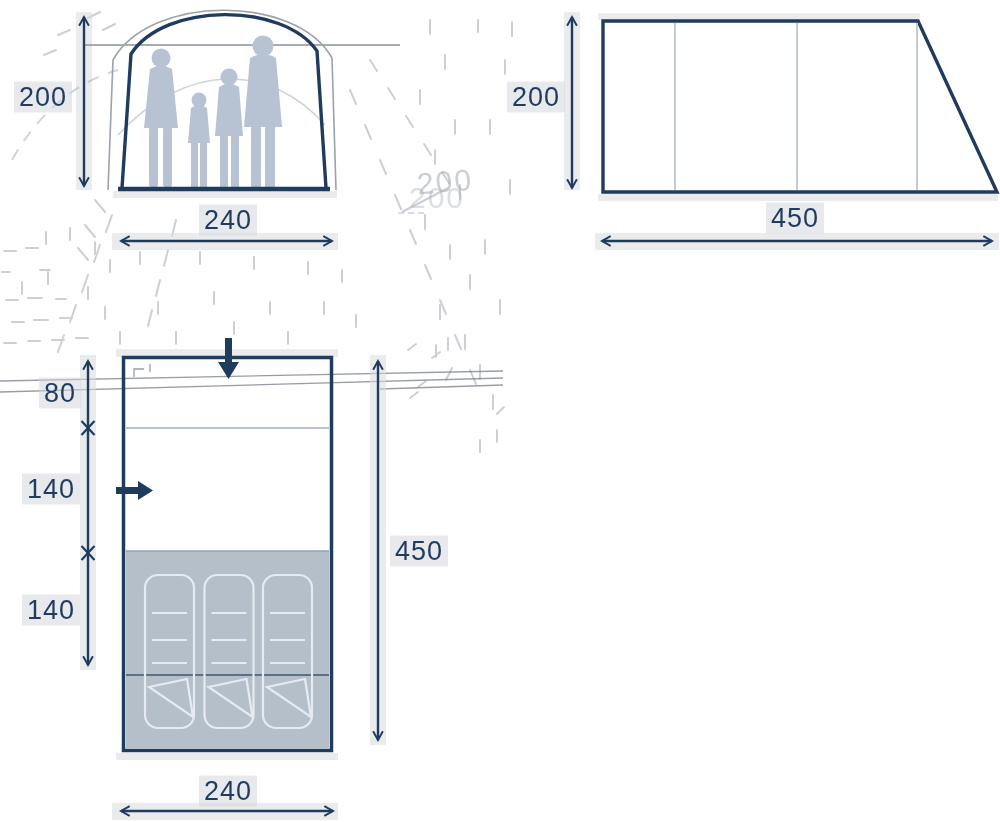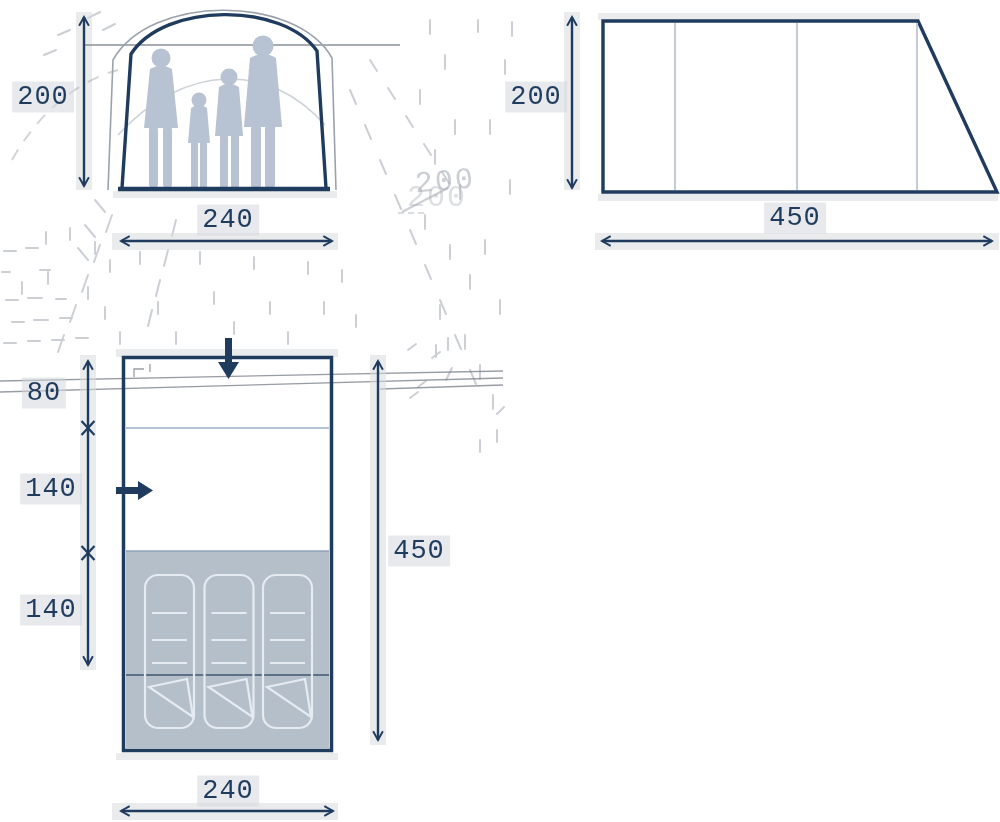--- a/index.html
+++ b/index.html
@@ -4,21 +4,21 @@
 <style>
   :root{
     --navy:#1f3b5e;
     --silh:#b7c2d2;
     --bedfill:#b4bfca;
     --ghost:#9aa1ab;
   }
   html,body{margin:0;padding:0;background:#ffffff;}
   .canvas{
     position:relative;width:1000px;height:822px;background:#ffffff;overflow:hidden;
-    font-family:Liberation Mono, monospace;
+    font-family:Liberation Sans, sans-serif;
   }
   .canvas svg{position:absolute;left:0;top:0;}
   .dim-label{
     position:absolute;transform:translate(-50%,-50%);
     color:var(--navy);font-size:27px;font-weight:400;letter-spacing:1px;line-height:1;
     background:rgba(211,215,221,0.55);padding:2px 5px;white-space:nowrap;
   }
   .ghost-label{
     position:absolute;transform:translate(-50%,-50%) rotate(-5deg);
     color:#a9afb8;font-size:30px;font-weight:400;letter-spacing:2px;line-height:1;
@@ -280,21 +280,21 @@
       <line x1="378" y1="361" x2="378" y2="740" class="nline" stroke-width="2.4" marker-start="url(#ah)" marker-end="url(#ah)"></line>
 
       <line x1="121" y1="811" x2="333" y2="811" class="nline" stroke-width="2.4" marker-start="url(#ah)" marker-end="url(#ah)"></line>
     </g>
   </svg>
 
   <div class="dim-label" style="left:43px;top:97px;">200</div>
   <div class="dim-label" style="left:228px;top:220px;">240</div>
   <div class="dim-label" style="left:536px;top:97px;">200</div>
   <div class="dim-label" style="left:795px;top:218px;">450</div>
-  <div class="dim-label" style="left:44px;top:393px;">80</div>
+  <div class="dim-label" style="left:60px;top:393px;">80</div>
   <div class="dim-label" style="left:51px;top:489px;">140</div>
   <div class="dim-label" style="left:51px;top:610px;">140</div>
   <div class="dim-label" style="left:419px;top:551px;">450</div>
   <div class="dim-label" style="left:228px;top:791px;">240</div>
 
   <div class="ghost-label" style="left:445px;top:182px;">200</div>
   <div class="ghost-label echo" style="left:437px;top:198px;">200</div>
 </div>
 
 </body></html>

